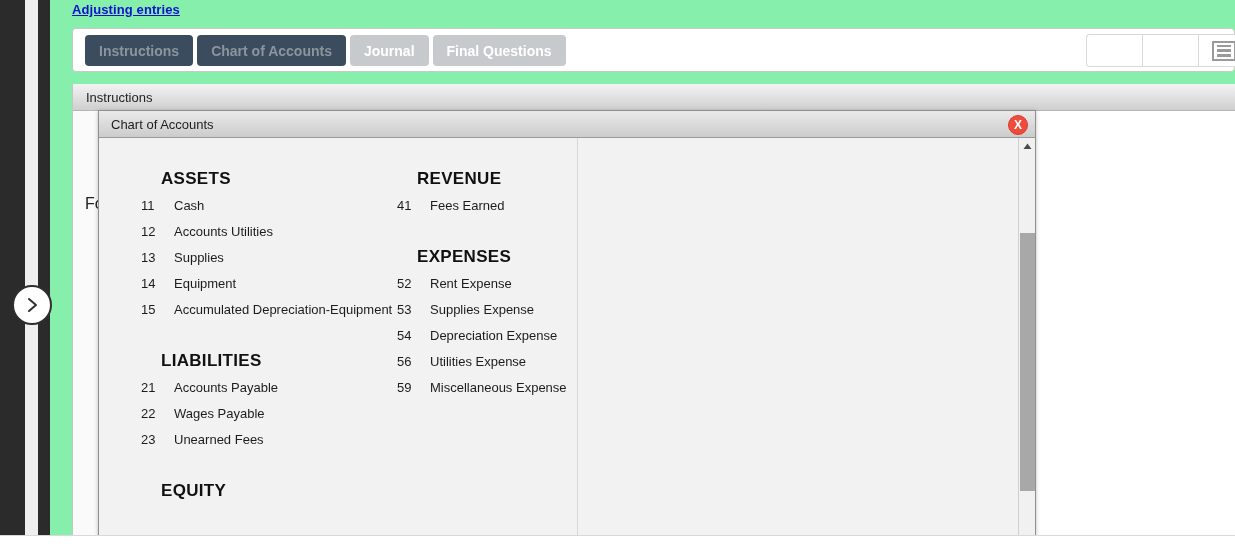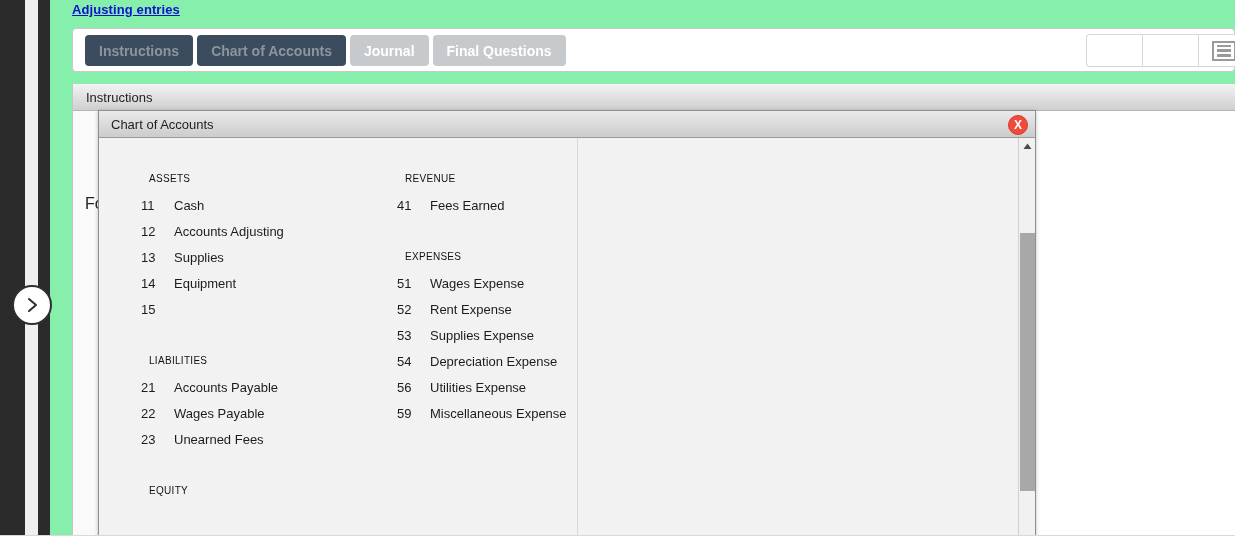--- a/index.html
+++ b/index.html
@@ -117,22 +117,22 @@
   }
   .coa-clip-title {
     position:absolute; left:278px; top:-8px; font-size:13px; color:#333;
     font-weight:bold;
   }
 
   .acct-col { position:absolute; top:28px; }
   .acct-col.left  { left:42px;  }
   .acct-col.right { left:298px; }
   .acct-group-head {
-    font-size:10px; font-weight:normal; color:#111; letter-spacing:0.3px;
-    margin-left:8px; height:26px; line-height:26px;
+    font-size:17px; font-weight:bold; color:#111; letter-spacing:0.3px;
+    margin-left:20px; height:26px; line-height:26px;
   }
   .acct-row { display:flex; height:26px; align-items:center; font-size:13px; color:#1c1c1c; }
   .acct-num { width:24px; text-align:left; margin-right:9px; }
   .acct-name { white-space:nowrap; }
   .acct-spacer { height:26px; }
 
   
   .coa-scroll {
     position:absolute; right:0; top:27px; width:17px; height:397px;
     background:#f1f1f1; border-left:1px solid #d0d0d0;
@@ -214,32 +214,33 @@
 
           <div class="acct-col left">
             <div>
               <div class="acct-group-head">ASSETS</div>
               <div class="acct-row">
                 <span class="acct-num">11</span>
                 <span class="acct-name">Cash</span>
               </div>
               <div class="acct-row">
                 <span class="acct-num">12</span>
-                <span class="acct-name">Accounts Adjusting</span>
+                <span class="acct-name">Accounts Utilities</span>
               </div>
               <div class="acct-row">
                 <span class="acct-num">13</span>
                 <span class="acct-name">Supplies</span>
               </div>
               <div class="acct-row">
                 <span class="acct-num">14</span>
                 <span class="acct-name">Equipment</span>
               </div>
               <div class="acct-row">
                 <span class="acct-num">15</span>
+                <span class="acct-name">Accumulated Depreciation-Equipment</span>
               </div>
             </div>
 
             <div class="acct-spacer"></div>
 
             <div>
               <div class="acct-group-head">LIABILITIES</div>
               <div class="acct-row">
                 <span class="acct-num">21</span>
                 <span class="acct-name">Accounts Payable</span>
@@ -271,24 +272,20 @@
               <div class="acct-row">
                 <span class="acct-num">41</span>
                 <span class="acct-name">Fees Earned</span>
               </div>
             </div>
 
             <div class="acct-spacer"></div>
 
             <div>
               <div class="acct-group-head">EXPENSES</div>
-              <div class="acct-row">
-                <span class="acct-num">51</span>
-                <span class="acct-name">Wages Expense</span>
-              </div>
               <div class="acct-row">
                 <span class="acct-num">52</span>
                 <span class="acct-name">Rent Expense</span>
               </div>
               <div class="acct-row">
                 <span class="acct-num">53</span>
                 <span class="acct-name">Supplies Expense</span>
               </div>
               <div class="acct-row">
                 <span class="acct-num">54</span>

